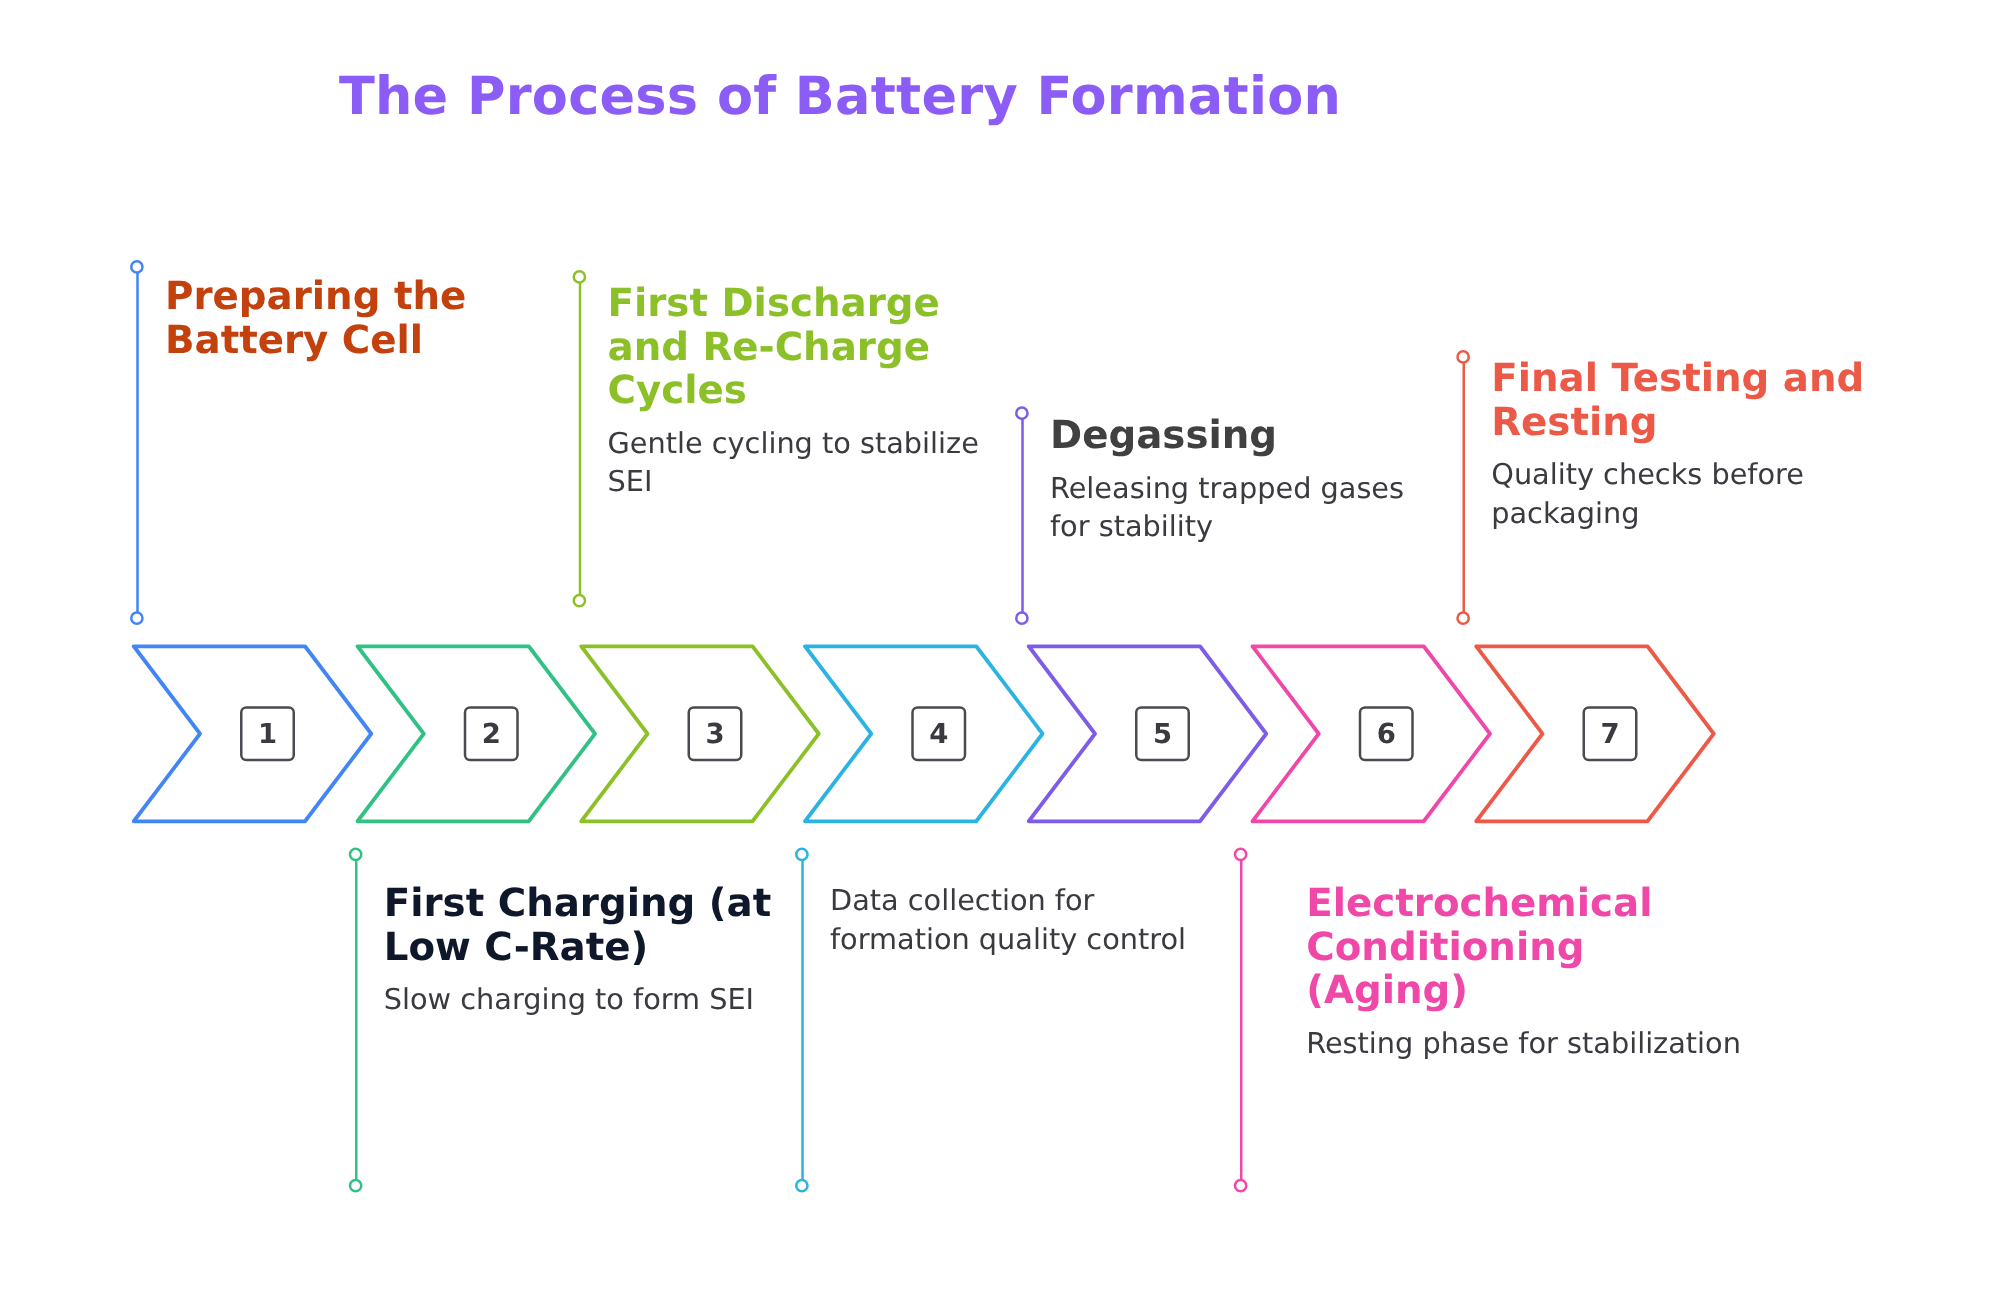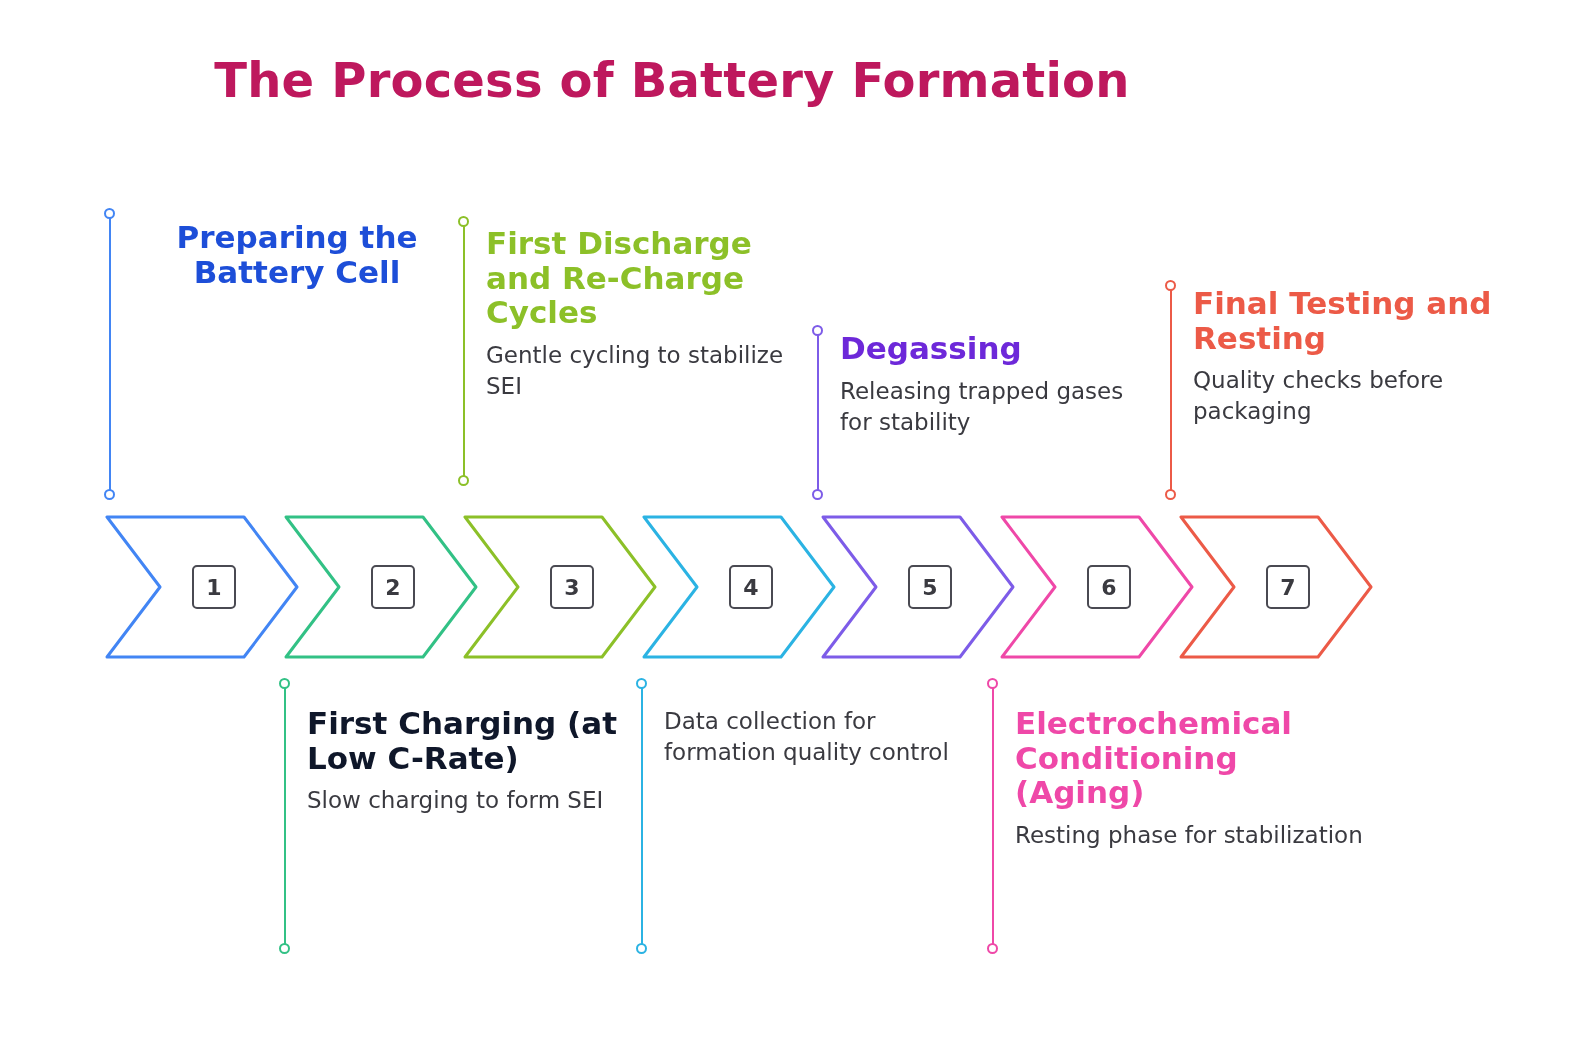--- a/index.html
+++ b/index.html
@@ -14,23 +14,23 @@
     font-family: "DejaVu Sans", sans-serif;
     overflow: hidden;
   }
 
   #title {
     position: absolute;
     top: 52px;
     left: 0;
     width: 1344px;
     text-align: center;
-    font-size: 48px;
+    font-size: 42px;
     font-weight: bold;
-    color: #be185d;
+    color: #8b5cf6;
     letter-spacing: 0.2px;
   }
 
   
   #chevron-strip {
     position: absolute;
     left: 104px;
     top: 514px;
     width: 1400px;
     height: 146px;
@@ -158,21 +158,21 @@
   </div>
 
 <div id="callouts">
     <div class="callout" style="left: 102px; top: 208px; width: 330px; height: 292px;">
       <div class="bar">
         <div class="line" style="top: 6px; height: 280px; background: rgb(66, 133, 244);"></div>
         <div class="dot" style="top: 0px; border: 2.5px solid rgb(66, 133, 244);"></div>
         <div class="dot" style="top: 281px; border: 2.5px solid rgb(66, 133, 244);"></div>
       </div>
       <div class="txt" style="top: 12px; width: 330px;">
-        <div class="c-head" style="color: #1d4ed8; text-align: center;">Preparing the Battery Cell</div>
+        <div class="c-head" style="color: #c2410c;">Preparing the Battery Cell</div>
       </div>
     </div>
     <div class="callout" style="left: 277px; top: 678px; width: 330px; height: 276px;">
       <div class="bar">
         <div class="line" style="top: 6px; height: 264px; background: rgb(50, 193, 133);"></div>
         <div class="dot" style="top: 0px; border: 2.5px solid rgb(50, 193, 133);"></div>
         <div class="dot" style="top: 265px; border: 2.5px solid rgb(50, 193, 133);"></div>
       </div>
       <div class="txt" style="top: 28px; width: 330px;">
         <div class="c-head" style="color: #0f172a;">First Charging (at Low C-Rate)</div>
@@ -200,31 +200,31 @@
         <div class="c-desc">Data collection for formation quality control</div>
       </div>
     </div>
     <div class="callout" style="left: 810px; top: 325px; width: 300px; height: 175px;">
       <div class="bar">
         <div class="line" style="top: 6px; height: 163px; background: rgb(125, 92, 232);"></div>
         <div class="dot" style="top: 0px; border: 2.5px solid rgb(125, 92, 232);"></div>
         <div class="dot" style="top: 164px; border: 2.5px solid rgb(125, 92, 232);"></div>
       </div>
       <div class="txt" style="top: 6px; width: 300px;">
-        <div class="c-head" style="color: #6d28d9;">Degassing</div>
+        <div class="c-head" style="color: #404040;">Degassing</div>
         <div class="c-desc">Releasing trapped gases for stability</div>
       </div>
     </div>
     <div class="callout" style="left: 985px; top: 678px; width: 360px; height: 276px;">
       <div class="bar">
         <div class="line" style="top: 6px; height: 264px; background: rgb(239, 72, 168);"></div>
         <div class="dot" style="top: 0px; border: 2.5px solid rgb(239, 72, 168);"></div>
         <div class="dot" style="top: 265px; border: 2.5px solid rgb(239, 72, 168);"></div>
       </div>
-      <div class="txt" style="top: 28px; width: 360px;">
+      <div class="txt" style="top: 28px; width: 360px; margin-left: 30px;">
         <div class="c-head" style="color: rgb(239, 72, 168);">Electrochemical Conditioning (Aging)</div>
         <div class="c-desc">Resting phase for stabilization</div>
       </div>
     </div>
     <div class="callout" style="left: 1163px; top: 280px; width: 330px; height: 220px;">
       <div class="bar">
         <div class="line" style="top: 6px; height: 208px; background: rgb(236, 90, 71);"></div>
         <div class="dot" style="top: 0px; border: 2.5px solid rgb(236, 90, 71);"></div>
         <div class="dot" style="top: 209px; border: 2.5px solid rgb(236, 90, 71);"></div>
       </div>

